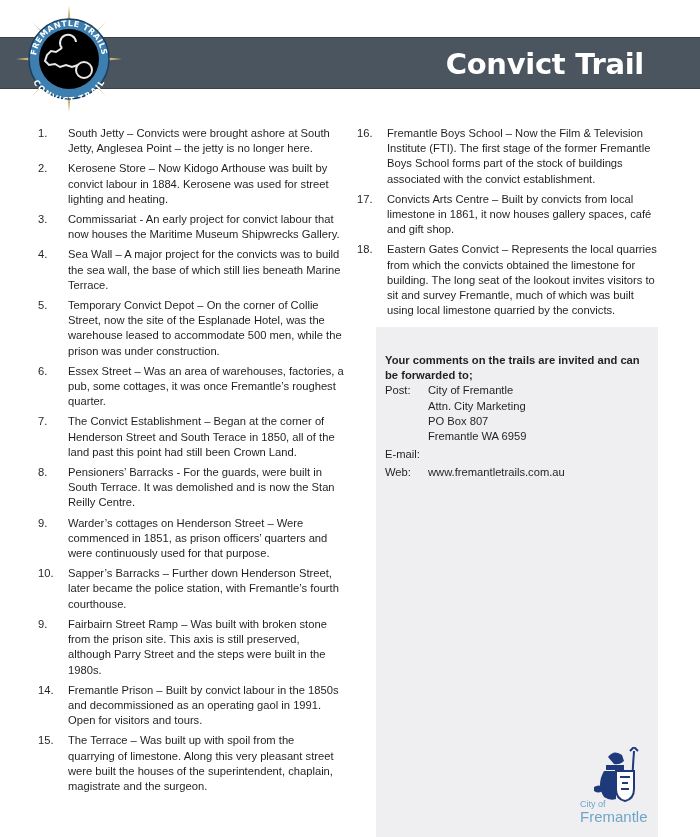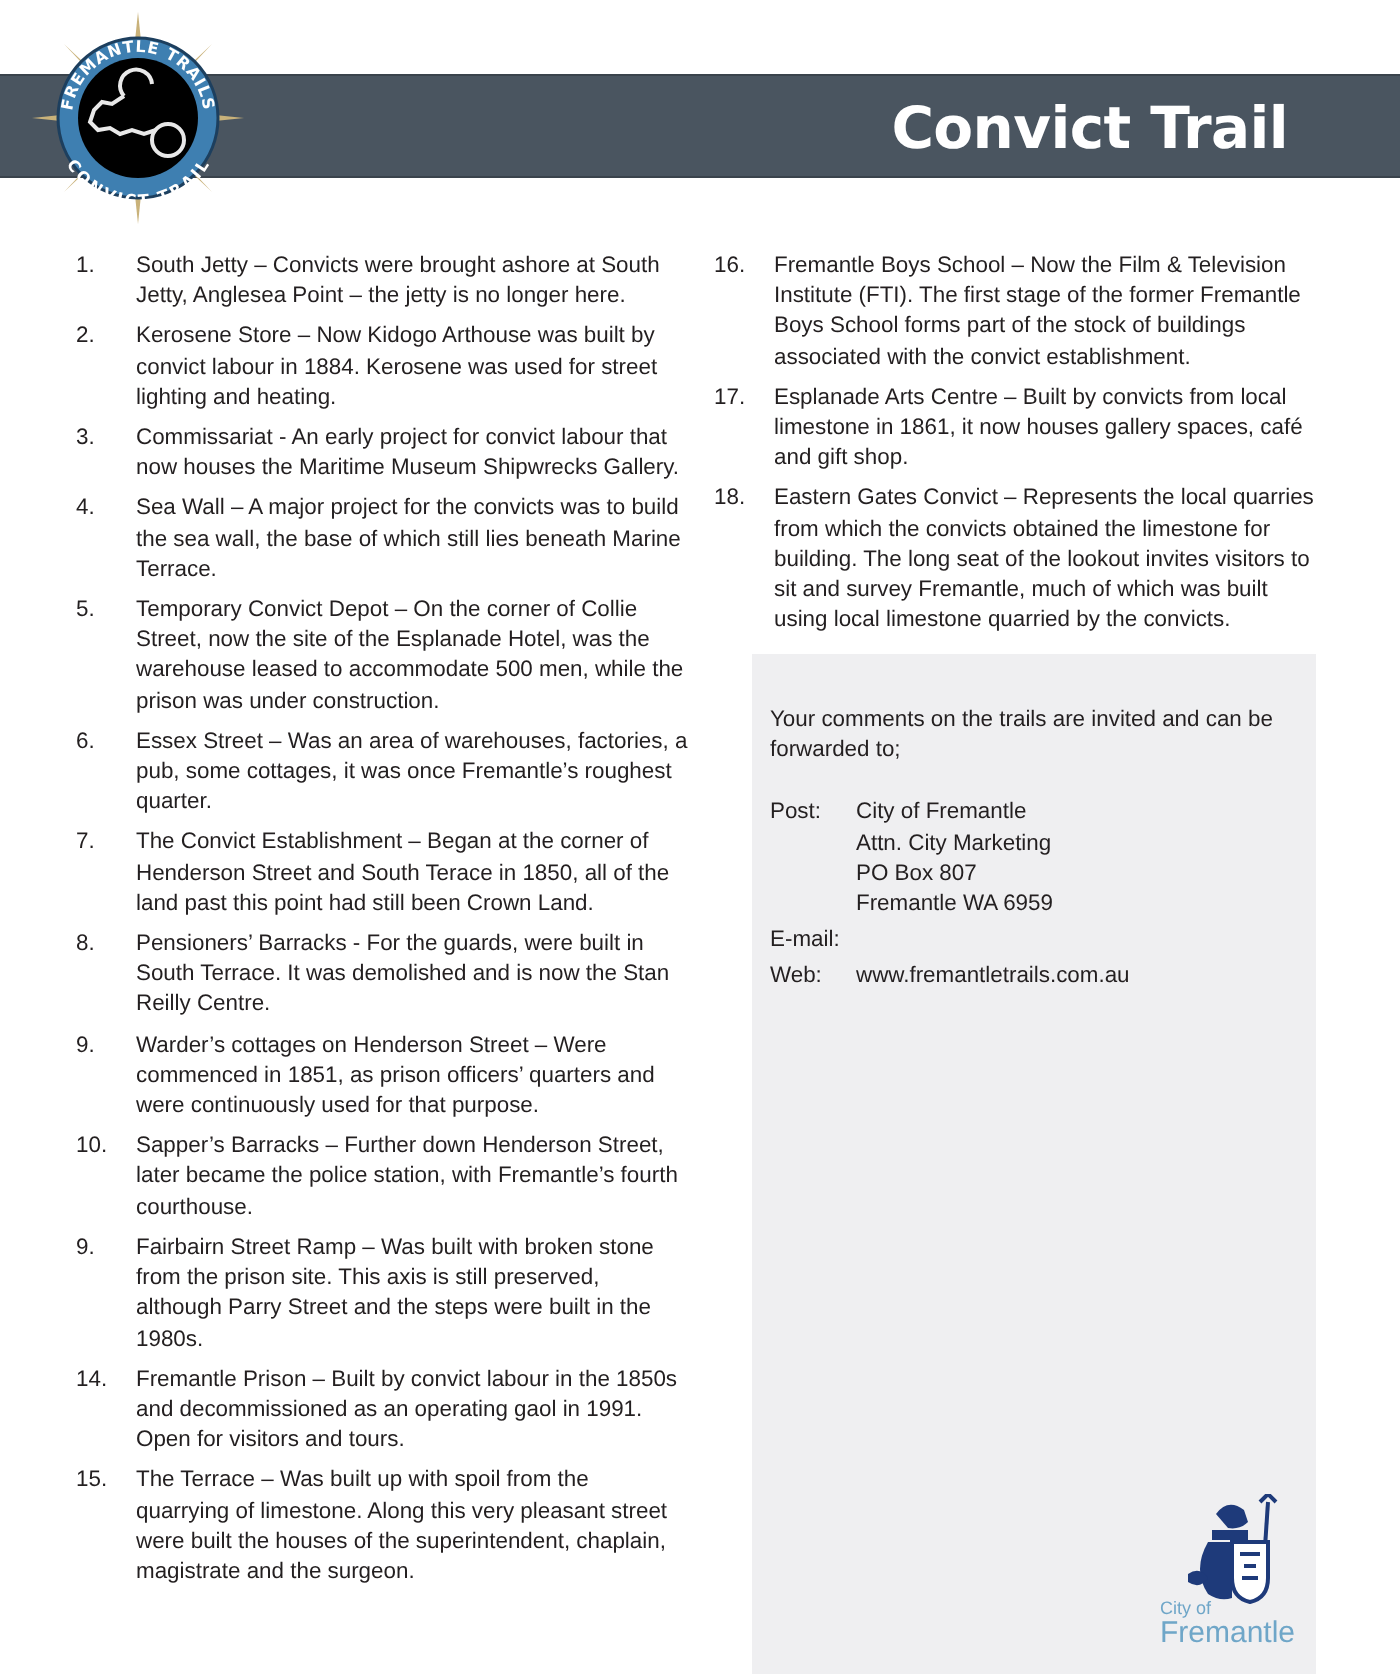--- a/index.html
+++ b/index.html
@@ -25,21 +25,21 @@
   .col-right { left: 357px; top: 126px; width: 300px; }
   .item { display: flex; margin-bottom: 5px; }
   .num { flex: 0 0 30px; }
   .txt { flex: 1; }
   .txt b { font-weight: normal; }
   .comment-box {
     position: absolute; left: 376px; top: 327px; width: 282px; height: 510px;
     background: #efeff1;
   }
   .comment-inner { position: absolute; left: 9px; top: 26px; width: 266px; font-size: 11.2px; line-height: 15.2px; }
-  .comment-heading { font-weight: normal; margin-bottom: 16px; }
+  .comment-heading { font-weight: bold; margin-bottom: 0; }
   .contact-row { display: flex; margin-bottom: 3px; }
   .contact-label { flex: 0 0 43px; }
   .contact-value { flex: 1; }
   .cof-logo { position: absolute; left: 204px; top: 420px; width: 80px; height: 85px; }
   .cof-text-small { position: absolute; left: 0; top: 52px; font-size: 9px; color: #6fa6c8; }
   .cof-text-big { position: absolute; left: 0; top: 61px; font-size: 15px; color: #6fa6c8; }
 </style>
 </head>
 <body>
 
@@ -132,21 +132,21 @@
     </div>
 </div>
 
 <div class="col col-right">
   <div class="item">
       <span class="num">16.</span>
       <span class="txt"><b>Fremantle Boys School</b><span> – Now the Film &amp; Television Institute (FTI). The first stage of the former Fremantle Boys School forms part of the stock of buildings associated with the convict establishment.</span></span>
     </div>
   <div class="item">
       <span class="num">17.</span>
-      <span class="txt"><b>Esplanade Arts Centre</b><span>  – Built by convicts from local limestone in 1861, it now houses gallery spaces, café and gift shop.</span></span>
+      <span class="txt"><b>Convicts Arts Centre</b><span>  – Built by convicts from local limestone in 1861, it now houses gallery spaces, café and gift shop.</span></span>
     </div>
   <div class="item">
       <span class="num">18.</span>
       <span class="txt"><b>Eastern Gates Convict</b><span> – Represents the local quarries from which the convicts obtained the limestone for building. The long seat of the lookout invites visitors to sit and survey Fremantle, much of which was built using local limestone quarried by the convicts.</span></span>
     </div>
 </div>
 
 <div class="comment-box">
   <div class="comment-inner">
     <div class="comment-heading">Your comments on the trails are invited and can be forwarded to;</div>

